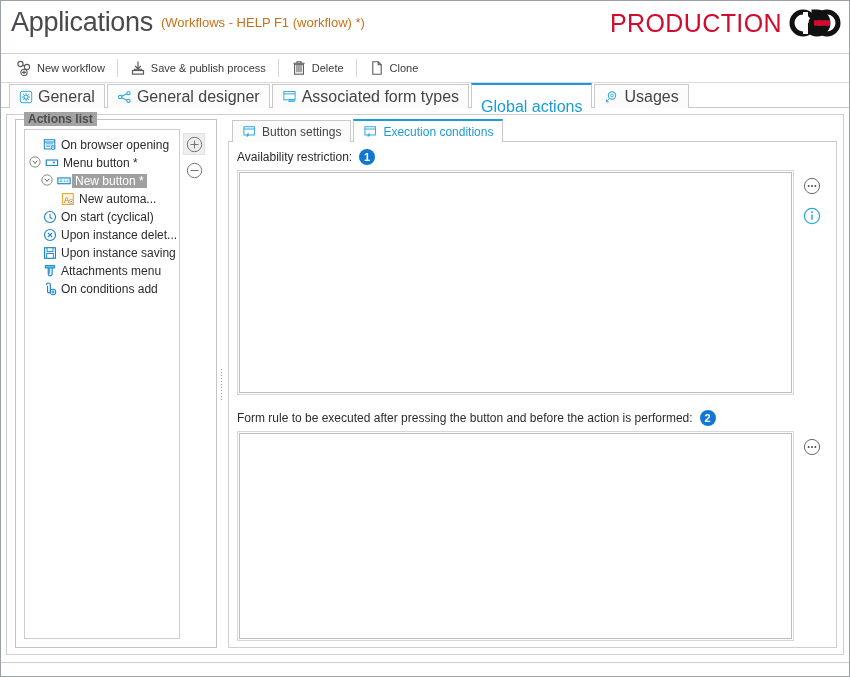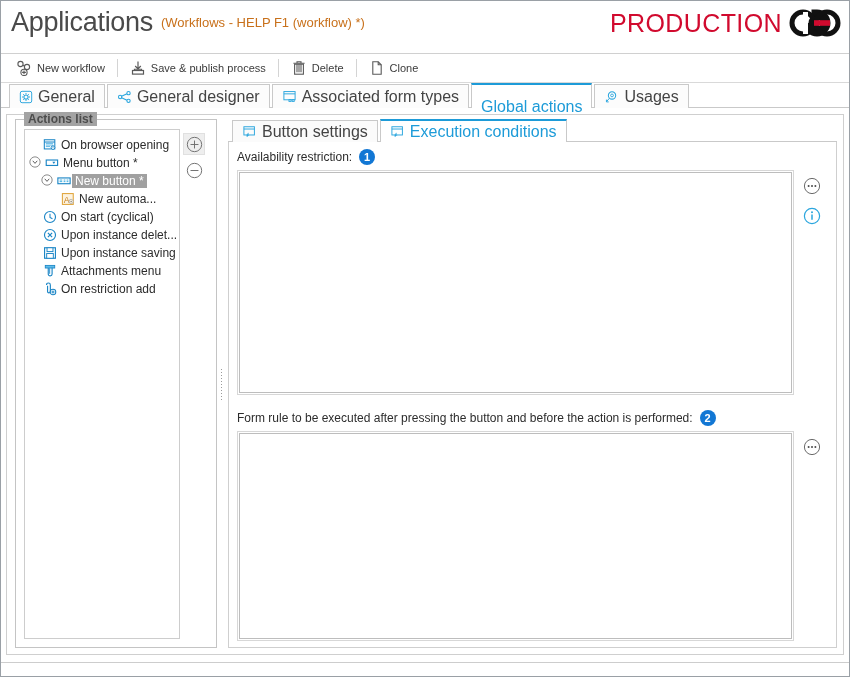--- a/index.html
+++ b/index.html
@@ -227,21 +227,21 @@
     align-items: flex-end;
     border-bottom: 1px solid #c9c9c9;
     padding-left: 4px;
   }
   .inner-tab {
     display: flex;
     align-items: center;
     gap: 5px;
     height: 22px;
     padding: 0 9px;
-    font-size: 16px;
+    font-size: 12px;
     color: #444;
     border: 1px solid #c9c9c9;
     border-bottom: none;
     background: #fbfbfb;
     margin-right: 2px;
     position: relative;
     top: 1px;
     white-space: nowrap;
     cursor: default;
   }
@@ -537,21 +537,21 @@
               </div>
 
               <div class="tree-item indent1">
                 <span class="ico">
                   <svg width="14" height="14" viewBox="0 0 16 16">
                     <path d="M4 3.4 a2.2 2.2 0 0 1 4.4 0 v7.4 a1.6 1.6 0 0 1 -3.2 0 v-6.6" fill="none" stroke="#1c86c6" stroke-width="1.3"></path>
                     <circle cx="11.4" cy="11.4" r="3.2" fill="#fff" stroke="#1c86c6" stroke-width="1.2"></circle>
                     <path d="M11.4 9.6 v3.6 M9.6 11.4 h3.6" stroke="#1c86c6" stroke-width="1.2"></path>
                   </svg>
                 </span>
-                <span class="lbl">On restriction add</span>
+                <span class="lbl">On conditions add</span>
               </div>
 
             </div>
 
             <div class="tree-btns">
               <div class="circ-btn hover">
                 <svg width="17" height="17" viewBox="0 0 18 18">
                   <circle cx="9" cy="9" r="7.6" fill="none" stroke="#6b6b6b" stroke-width="1"></circle>
                   <path d="M9 4.8 v8.4 M4.8 9 h8.4" stroke="#6b6b6b" stroke-width="1"></path>
                 </svg>

